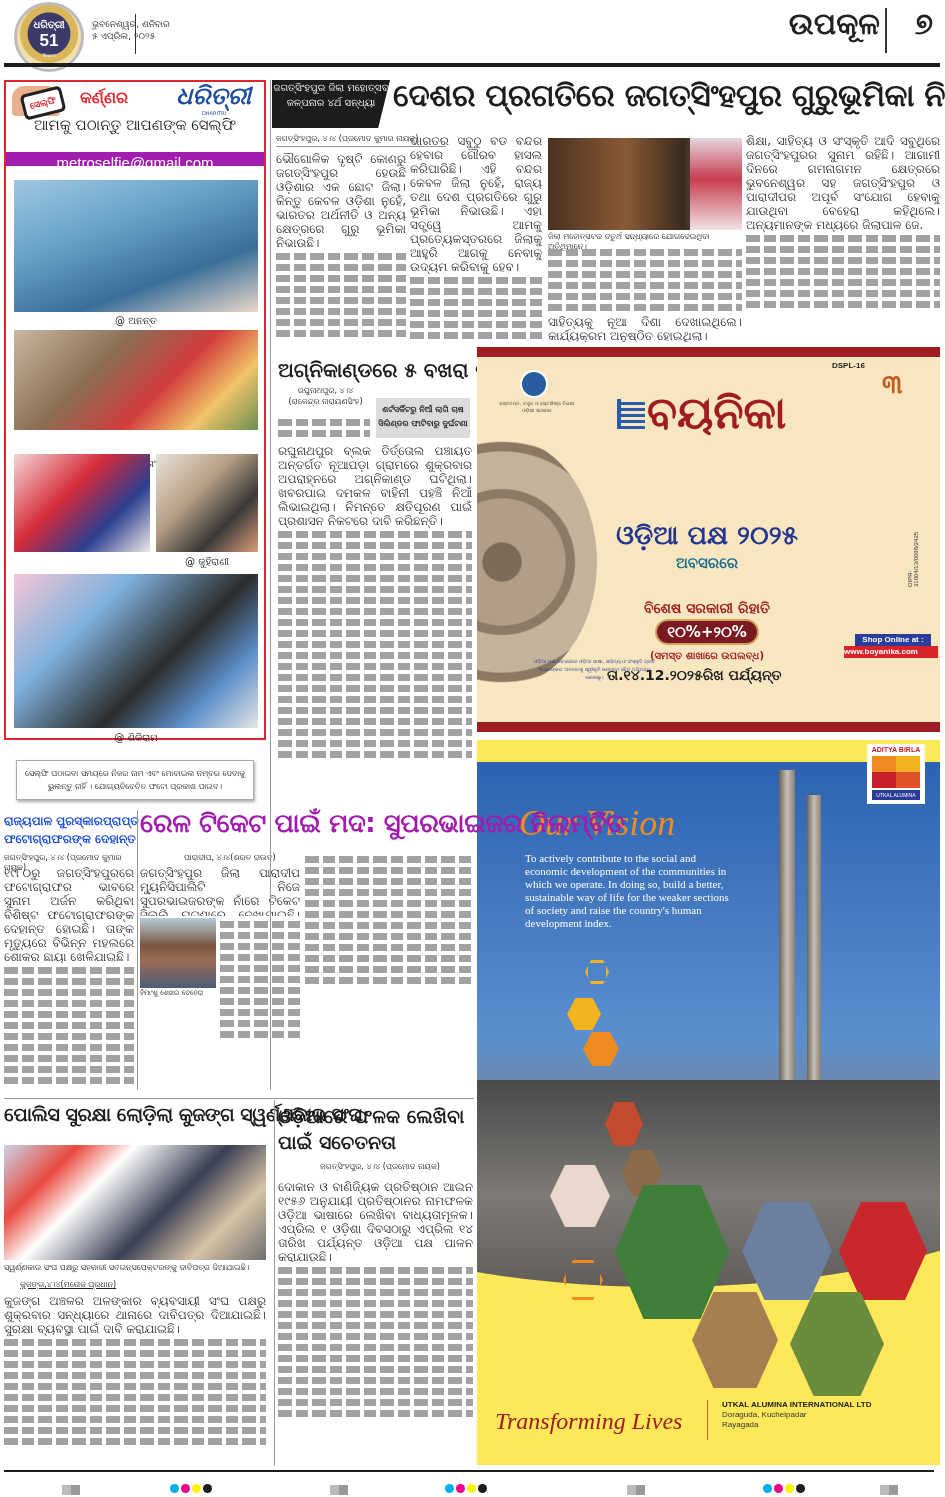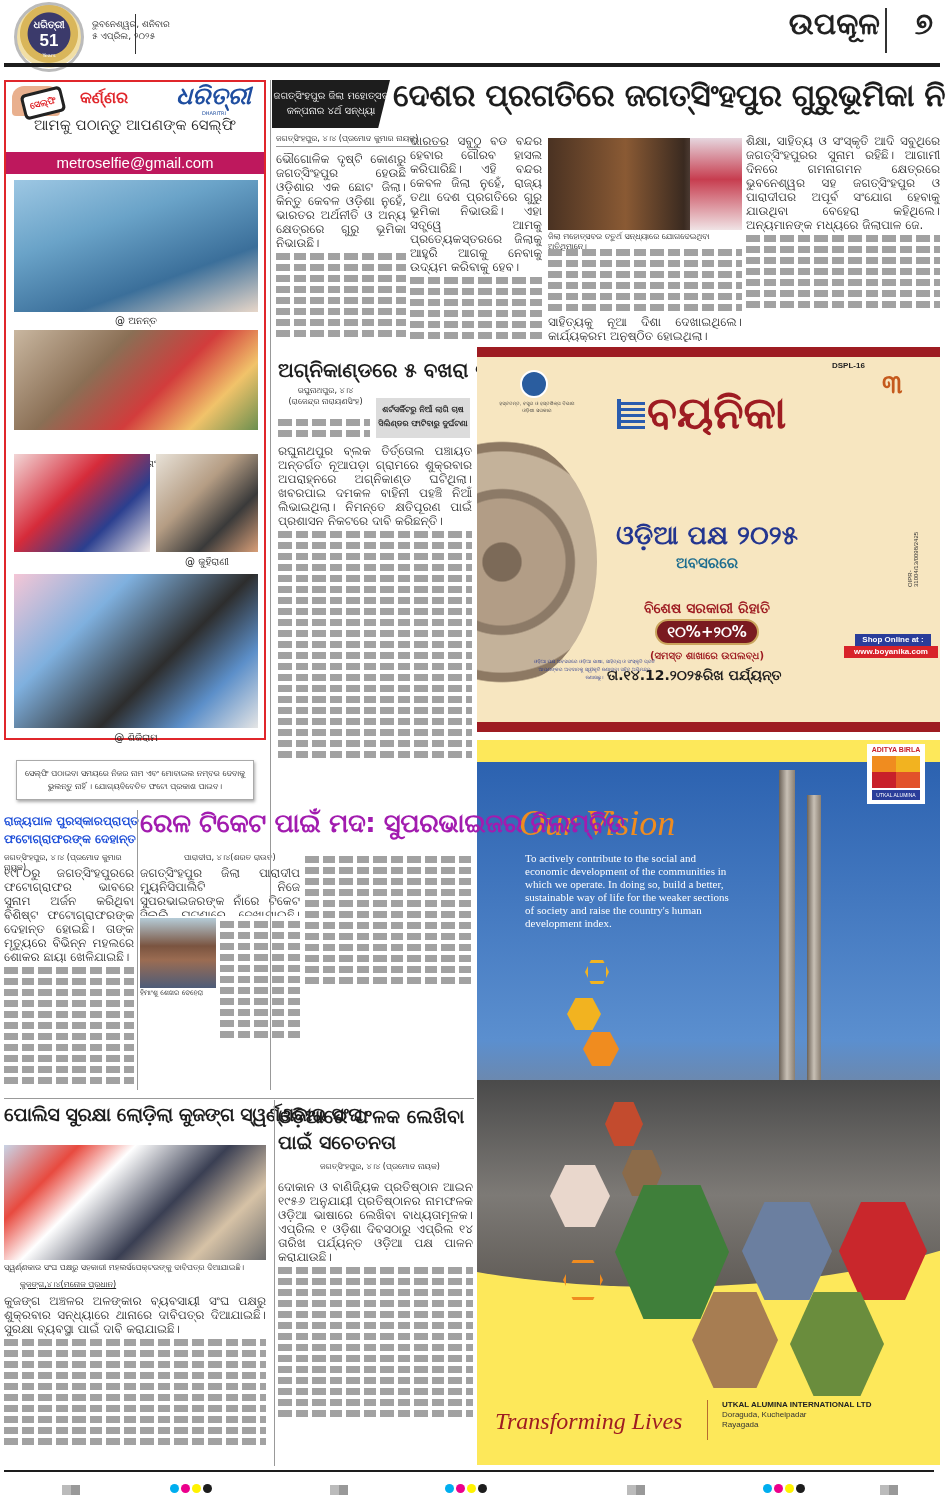--- a/index.html
+++ b/index.html
@@ -25,31 +25,31 @@
   
   #selfie-box { left: 4px; top: 80px; width: 262px; height: 660px; border: 2px solid #e0262b; background:#fff; }
   .selfie-head { left: 0; top: 0; width: 258px; height: 66px; background:#fff; }
   .phone-hand { left: 6px; top: 4px; width: 48px; height: 30px; background: #e9b08e; border-radius: 12px 12px 4px 4px; }
   .phone { left: 16px; top: 8px; width: 42px; height: 26px; background:#222; border-radius:5px; transform: rotate(-14deg); }
   .phone span { display:block; margin:3px; height:20px; background:#fff; border-radius:3px; color:#e0262b; font-size:9px; font-weight:bold; text-align:center; line-height:20px; }
   .selfie-title-red { left: 74px; top: 6px; color:#e0262b; font-size: 16px; font-weight: bold; }
   .selfie-title-blue { left: 170px; top: 0px; color:#1f4ea0; font-size: 24px; font-weight: bold; font-style: italic; }
   .selfie-brand { left: 196px; top: 28px; color:#1f4ea0; font-size: 5px; }
   .selfie-sub { left: 0; top: 34px; width: 258px; text-align:center; font-size: 15px; color:#222; }
-  .selfie-email { left: 0; top: 70px; width: 258px; height: 22px; background:#be185d; color:#fff; font-family:"Liberation Sans", sans-serif; font-size: 15px; text-align: center; line-height: 22px; }
+  .selfie-email { left: 0; top: 70px; width: 258px; height: 14px; background:#a21caf; color:#fff; font-family:"Liberation Sans", sans-serif; font-size: 15px; text-align: center; line-height: 22px; }
   .photo { background: linear-gradient(160deg, #9dc7e3 0%, #6aa3c8 35%, #3b6f9a 70%, #e8d7c9 100%); }
   .photo.p2 { background: linear-gradient(135deg, #c9b7a0 0%, #8a6f55 35%, #d23c3c 60%, #f1c36a 80%, #6b8f4f 100%); }
   .photo.p3 { background: linear-gradient(135deg, #f2d6d6 0%, #d62b3a 40%, #2b3f8f 70%, #f0e8e8 100%); }
   .photo.p4 { background: linear-gradient(135deg, #e8e2d8 0%, #b59d84 40%, #3a3a3a 70%, #d99f78 100%); }
   .photo.p5 { background: linear-gradient(135deg, #f4c6d6 0%, #7fb0de 30%, #2d2d2d 60%, #5c8fc9 80%, #e5e5e5 100%); }
   .caption { font-size: 10px; color:#222; text-align:center; }
   .note-box { left: 10px; top: 678px; width: 238px; height: 40px; border: 1px solid #aaa; box-shadow: 1px 2px 3px #aaa; font-size: 8px; text-align:center; line-height: 13px; padding-top: 6px; }
 
   
-  .kicker { left: 272px; top: 80px; width: 118px; height: 48px; background:#1d1d1d; color:#fff; font-size: 10px; text-align:center; line-height:15px; padding-top:8px; clip-path: polygon(0 0, 100% 0, 90% 100%, 0 100%); }
+  .kicker { left: 272px; top: 80px; width: 118px; height: 48px; background:#1d1d1d; color:#fff; font-size: 10px; text-align:center; line-height:15px; clip-path: polygon(0 0, 100% 0, 90% 100%, 0 100%); }
   .main-headline { left: 393px; top: 77px; width: 550px; font-size: 31px; font-weight: bold; color:#1d1d1d; white-space: nowrap; letter-spacing: -0.5px; }
   .byline { font-size: 8px; color:#222; }
   .col-text { font-size: 12px; line-height: 14px; color:#333; text-align: justify; overflow: hidden; }
   .filler-line { height: 7px; margin: 3px 0 4px; background: repeating-linear-gradient(90deg, #555 0 14px, transparent 14px 18px, #555 18px 30px, transparent 30px 34px); opacity: .55; }
   .event-photo { left: 548px; top: 138px; width: 194px; height: 92px; background: linear-gradient(90deg, #4a3222 0%, #8a5a34 40%, #3a2a20 70%, #d8c0c6 100%); }
   .event-photo-right { left: 690px; top: 138px; width: 52px; height: 92px; background: linear-gradient(180deg, #e6d6de 0%, #c73d4f 45%, #f0e3e5 100%); }
   .event-caption { left: 548px; top: 232px; width: 194px; font-size: 8px; color:#222; }
 
   
   .fire-headline { left: 278px; top: 358px; width: 196px; font-size: 20px; font-weight: bold; color:#1d1d1d; white-space: nowrap; }
@@ -65,21 +65,21 @@
   .boyanika-logo { left: 170px; top: 30px; font-size: 44px; font-weight: bold; color: #9e1c22; }
   .boyanika-mark { left: 140px; top: 42px; width: 28px; height: 30px; border-left: 4px solid #2a5cae; background: repeating-linear-gradient(0deg, #2a5cae 0 3px, transparent 3px 6px); }
   .anniv-mark { left: 405px; top: 12px; width: 48px; height: 30px; color:#c55a1d; font-size: 26px; font-weight: bold; }
   .paksha-title { left: 100px; top: 163px; width: 260px; text-align:center; font-size: 26px; font-weight: bold; color: #24368f; }
   .abasare { left: 100px; top: 197px; width: 260px; text-align:center; font-size: 15px; font-weight: bold; color: #1f6e8f; }
   .discount-head { left: 100px; top: 243px; width: 260px; text-align:center; font-size: 14px; font-weight: bold; color: #9e1c22; }
   .discount-pill { left: 178px; top: 262px; width: 104px; height: 26px; border-radius: 13px; background: #7a1a20; border: 2px solid #caa45c; color: #fff; font-size: 15px; font-weight: bold; text-align:center; line-height: 22px; }
   .discount-note { left: 100px; top: 293px; width: 260px; text-align:center; font-size: 10px; font-weight: bold; color: #9e1c22; }
   .deadline { left: 130px; top: 310px; width: 260px; font-size: 14px; font-weight: bold; color: #1d1d1d; }
   .shop-online { left: 378px; top: 277px; width: 76px; height: 12px; background: #2a3d9a; color:#fff; font-family:"Liberation Sans", sans-serif; font-weight:bold; font-size: 8px; text-align:center; line-height:12px; }
-  .shop-url { left: 367px; top: 289px; width: 94px; height: 12px; background: #d8232a; color:#fff; font-family:"Liberation Sans", sans-serif; font-weight:bold; font-size: 8px; text-align:center; line-height:12px; }
+  .shop-url { left: 367px; top: 289px; width: 94px; height: 12px; background: #d8232a; color:#fff; font-family:"Liberation Sans", sans-serif; font-weight:bold; font-size: 8px; line-height:12px; }
   .oipr { left: 430px; top: 230px; font-family:"Liberation Sans", sans-serif; font-size: 6px; transform: rotate(-90deg); transform-origin: left top; color:#333; }
   .tribute { left: 55px; top: 300px; width: 125px; font-size: 5px; text-align:center; color:#24368f; line-height: 8px; }
 
   
   #birla-ad { left: 477px; top: 740px; width: 463px; height: 725px; background: linear-gradient(180deg, #fde85a 0 22px, #2c62b0 22px, #5b8fcf 300px, #8c7c70 420px, #fde85a 480px); overflow: hidden; }
   .birla-logo { left: 390px; top: 4px; width: 58px; height: 60px; background:#fff; }
   .birla-logo .t { position:absolute; left:0; right:0; top:2px; text-align:center; color:#c8202a; font-family:"Liberation Sans", sans-serif; font-weight:bold; font-size:7px; }
   .birla-logo .m { position:absolute; left:5px; top:12px; width:48px; height:32px; background: conic-gradient(#f2b320 0 25%, #e2522a 25% 50%, #c8202a 50% 75%, #f08c1f 75%); }
   .birla-logo .b { position:absolute; left:5px; top:46px; width:48px; height:10px; background:#2a3d9a; color:#fff; font-family:"Liberation Sans", sans-serif; font-size:5px; text-align:center; line-height:10px; }
   .vision-title { left: 42px; top: 62px; font-family: "Liberation Serif", serif; font-style: italic; font-size: 36px; color: #f08c1f; }
@@ -345,21 +345,21 @@
     <div class="filler-line"></div>
     <div class="filler-line"></div>
     <div class="filler-line"></div>
     <div class="filler-line"></div>
     <div class="filler-line"></div>
     <div class="filler-line"></div>
 </div>
 
 <div class="abs police-headline">ପୋଲିସ ସୁରକ୍ଷା ଲୋଡ଼ିଲା କୁଜଙ୍ଗ ସ୍ୱର୍ଣ୍ଣକାର ସଂଘ</div>
 <div class="abs police-photo"></div>
-<div class="abs police-caption">ସ୍ୱର୍ଣ୍ଣକାର ସଂଘ ପକ୍ଷରୁ ସହକାରୀ ମହଲର୍ସପେକ୍ଟରଙ୍କୁ ଦାବିପତ୍ର ଦିଆଯାଇଛି।</div>
+<div class="abs police-caption">ସ୍ୱର୍ଣ୍ଣକାର ସଂଘ ପକ୍ଷରୁ ସହକାରୀ ସବଇନ୍ସପେକ୍ଟରଙ୍କୁ ଦାବିପତ୍ର ଦିଆଯାଇଛି।</div>
 <div class="abs kunj-byline">କୁଜଙ୍ଗ,୪।୪(ମନୋଜ ପ୍ରଧାନ)</div>
 <div class="abs col-text" style="left:4px;top:1294px;width:262px;height:172px;">
   <div>କୁଜଙ୍ଗ ଅଞ୍ଚଳର ଅଳଙ୍କାର ବ୍ୟବସାୟୀ ସଂଘ ପକ୍ଷରୁ ଶୁକ୍ରବାର ସନ୍ଧ୍ୟାରେ ଥାନାରେ ଦାବିପତ୍ର ଦିଆଯାଇଛି। ସୁରକ୍ଷା ବ୍ୟବସ୍ଥା ପାଇଁ ଦାବି କରାଯାଇଛି।</div>
   <div class="filler-line"></div>
     <div class="filler-line"></div>
     <div class="filler-line"></div>
     <div class="filler-line"></div>
     <div class="filler-line"></div>
     <div class="filler-line"></div>
     <div class="filler-line"></div>

